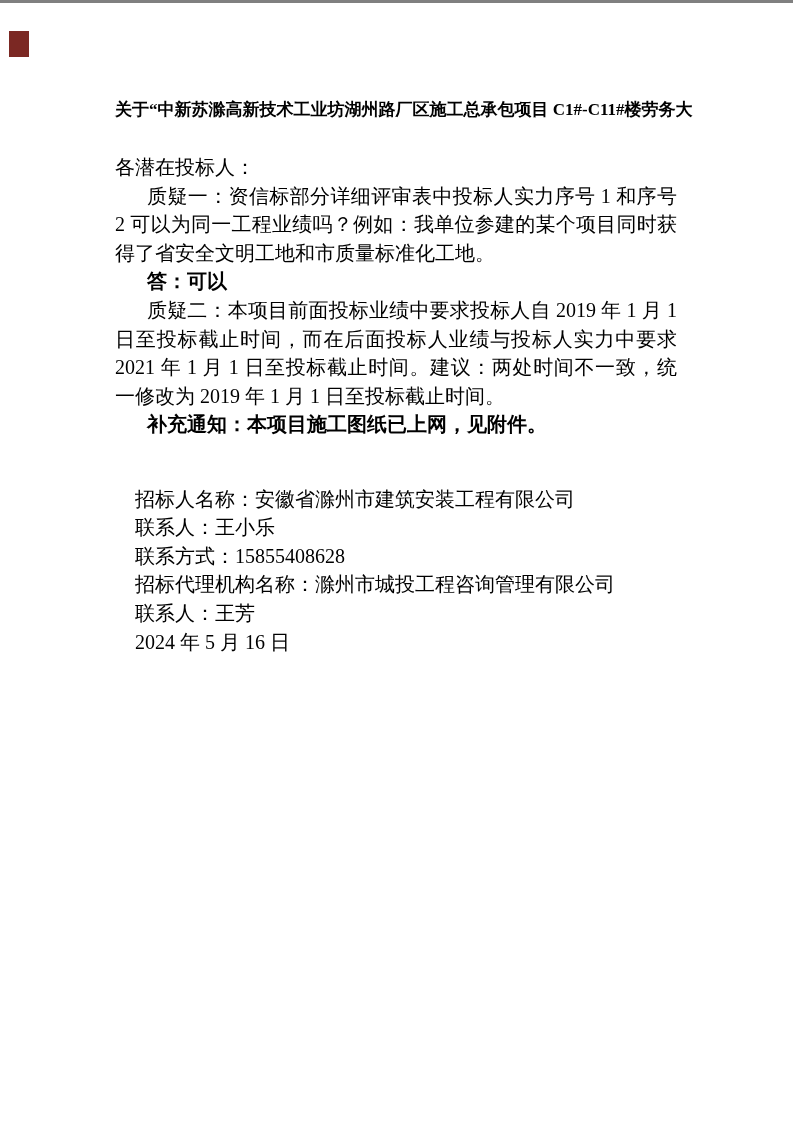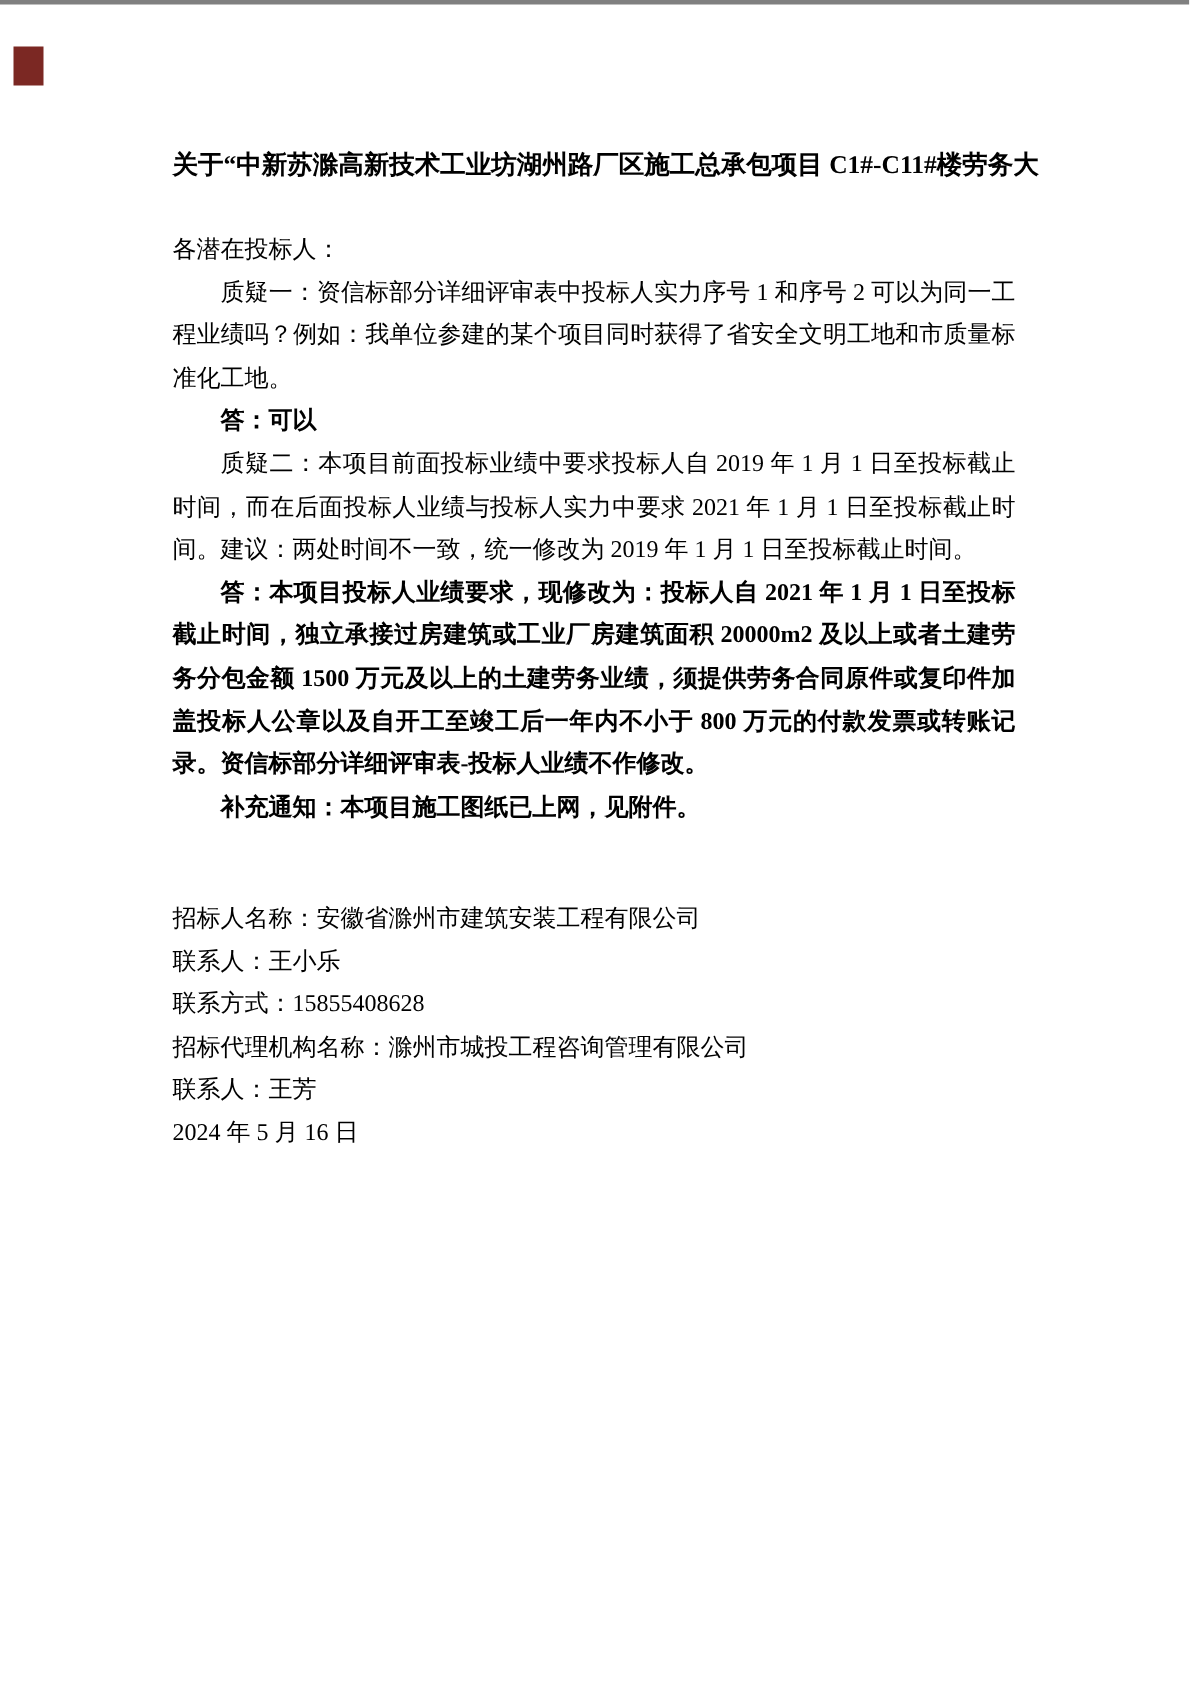--- a/index.html
+++ b/index.html
@@ -42,48 +42,47 @@
     font-size: 17px;
     font-weight: 700;
     line-height: 41px;
   }
   .doc-title .title-line {
     display: block;
     white-space: nowrap;
   }
   .para {
     margin: 0;
-    font-size: 16px;
+    font-size: 20px;
     line-height: 28.6px;
     text-align: justify;
   }
   .indent { text-indent: 32px; }
   .bold { font-weight: 700; }
   .spacer { height: 28.6px; }
   .contacts { margin-top: 17px; }
-  .contacts .para { text-align: left; }
+  .contacts .para { text-align: left; margin-left: 20px; }
 </style>
 </head>
 <body>
 
 <div class="page">
   <div class="top-border"></div>
   <div class="corner-mark"></div>
 
   <div class="content">
     <h1 class="doc-title">
       <span class="title-line">关于“中新苏滁高新技术工业坊湖州路厂区施工总承包项目 C1#-C11#楼劳务大</span>
     </h1>
 
     <p class="para">各潜在投标人：</p>
 
     <p class="para indent">质疑一：资信标部分详细评审表中投标人实力序号 1 和序号 2 可以为同一工程业绩吗？例如：我单位参建的某个项目同时获得了省安全文明工地和市质量标准化工地。</p>
     <p class="para indent bold">答：可以</p>
     <p class="para indent">质疑二：本项目前面投标业绩中要求投标人自 2019 年 1 月 1 日至投标截止时间，而在后面投标人业绩与投标人实力中要求 2021 年 1 月 1 日至投标截止时间。建议：两处时间不一致，统一修改为 2019 年 1 月 1 日至投标截止时间。</p>
-    <p class="para indent bold">答：本项目投标人业绩要求，现修改为：投标人自 2021 年 1 月 1 日至投标截止时间，独立承接过房建筑或工业厂房建筑面积 20000m2 及以上或者土建劳务分包金额 1500 万元及以上的土建劳务业绩，须提供劳务合同原件或复印件加盖投标人公章以及自开工至竣工后一年内不小于 800 万元的付款发票或转账记录。资信标部分详细评审表-投标人业绩不作修改。</p>
     <p class="para indent bold">补充通知：本项目施工图纸已上网，见附件。</p>
 
     <div class="spacer"></div>
 
 
     <div class="contacts">
       <p class="para">招标人名称：安徽省滁州市建筑安装工程有限公司</p>
       <p class="para">联系人：王小乐</p>
       <p class="para">联系方式：15855408628</p>
       <p class="para">招标代理机构名称：滁州市城投工程咨询管理有限公司</p>

